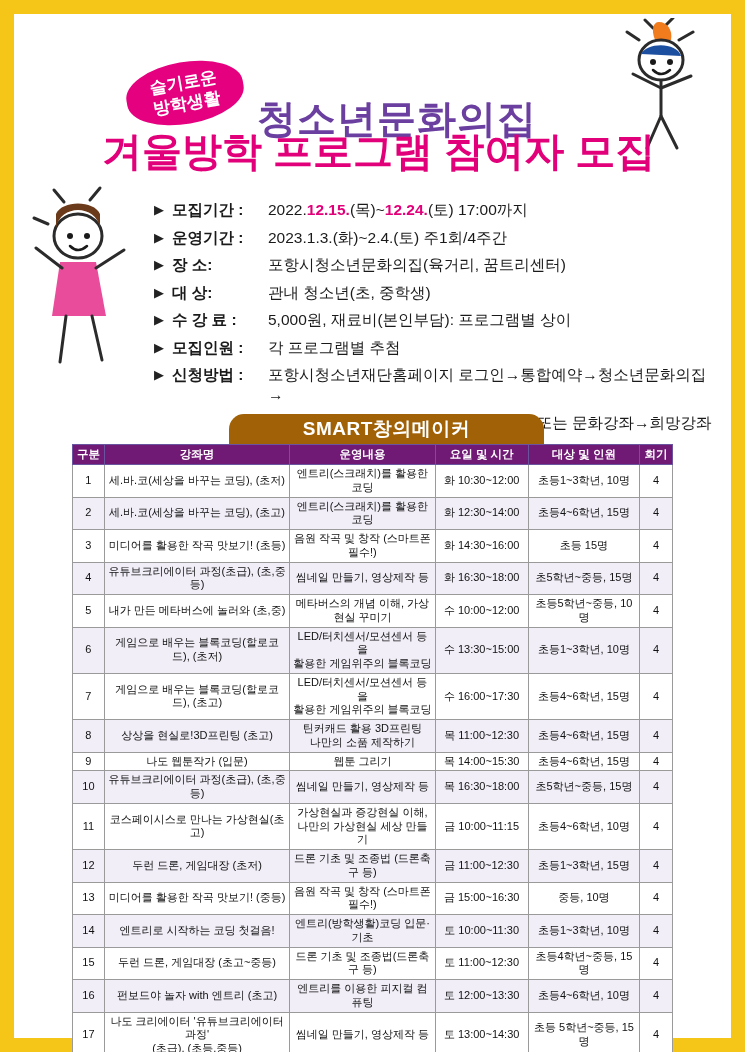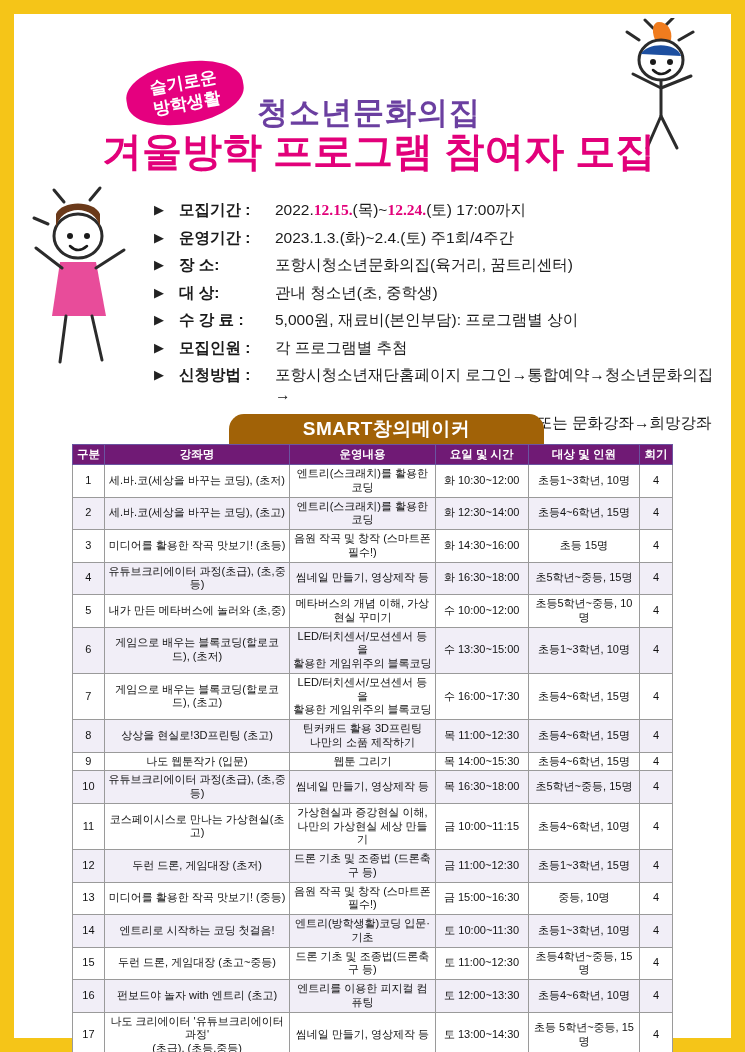--- a/index.html
+++ b/index.html
@@ -32,44 +32,44 @@
     border-radius: 50%/46%;
     transform: rotate(-10deg);
     color:#fff; text-align:center;
     display:flex; flex-direction:column; justify-content:center;
     font-weight:bold; font-size: 17px; line-height: 1.25;
     box-shadow: 0 0 0 3px #fff;
   }
 
   .title-sub {
     position:absolute; left: 243px; top: 78px;
-    font-size: 31px; font-weight: bold; color: #6b3fa0;
+    font-size: 39px; font-weight: bold; color: #6b3fa0;
     letter-spacing: 1px;
     font-family: Liberation Mono, monospace;
   }
   .title-main {
     position:absolute; left: 88px; top: 110px;
     font-size: 40px; font-weight: bold; color: #e2007a;
     letter-spacing: 0px;
     white-space: nowrap;
   }
 
   
   .info {
     position:absolute; left: 140px; top: 186px; width: 560px;
     font-size: 15.5px; color: #1a1a1a; line-height: 1.0;
   }
   .info-row { display:flex; align-items:flex-start; margin-bottom: 7.5px; }
   .tri {
     color:#222; font-size: 13px; line-height: 20px; width: 18px; flex: none;
   }
-  .lbl { width: 96px; flex:none; font-weight: bold; line-height: 20px; margin-left: 7px; }
+  .lbl { width: 96px; flex:none; font-weight: bold; line-height: 20px; }
   .lbl.spaced { letter-spacing: 0px; }
   .val { line-height: 20px; }
-  .val .hi { color: #e2007a; font-weight: bold; font-family: Liberation Serif, serif; }
+  .val .hi { color: #e2007a; font-weight: bold; }
   .indent2 { margin-left: 114px; margin-top: 2px; }
 
   
   .banner {
     position:absolute; left: 215px; top: 400px;
     width: 315px; height: 30px;
     background: #a16207;
     border-radius: 15px 15px 0 0;
     color: #fff; font-weight: bold; font-size: 19px;
     display:flex; align-items:center; justify-content:center;

